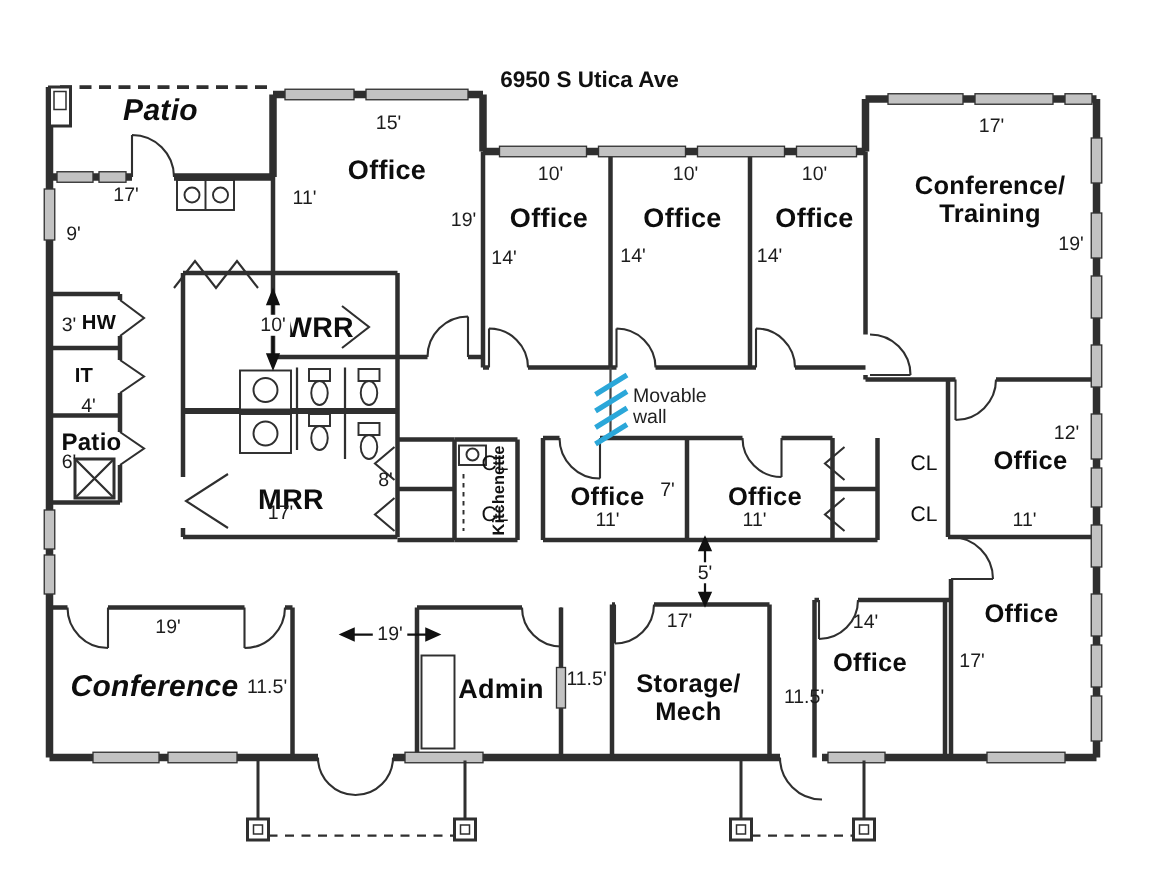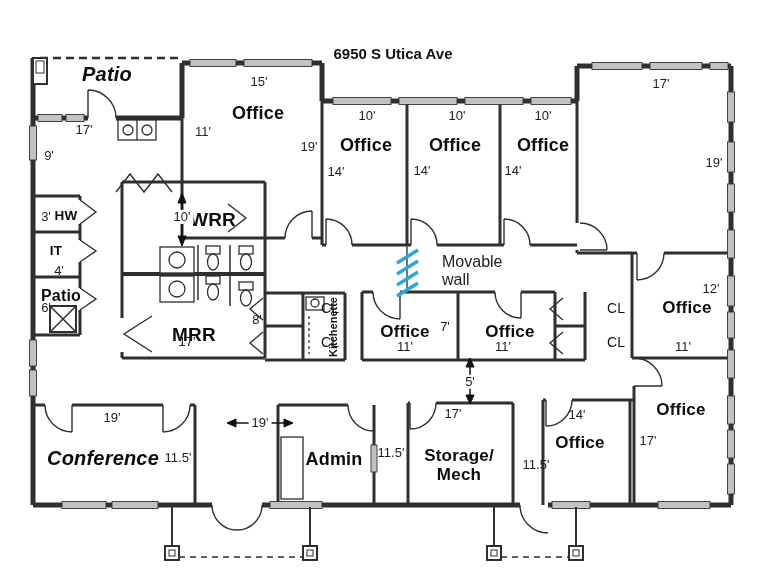--- a/index.html
+++ b/index.html
@@ -10,21 +10,21 @@
   #plan svg{position:absolute;left:0;top:0;}
   .lbl{position:absolute;transform:translate(-50%,-50%);white-space:nowrap;line-height:1.1;}
   .d{font-size:13px;font-weight:400;color:#1c1c1c;}
   .r{font-weight:700;color:#0d0d0d;font-size:17px;letter-spacing:.2px;}
   .pre{white-space:pre-line;text-align:center;}
   .bg{background:#fff;padding:0 3px;}
   .s20{font-size:20px;font-style:italic;} .s18{font-size:18px;} .s19{font-size:19px;}
   .s16{font-size:16px;} .s135{font-size:13.5px;} .s14{font-size:14px;font-weight:400;margin-left:46px;}
   .vert{transform:translate(-50%,-50%) rotate(-90deg);font-size:11px;font-weight:700;}
   .title{font-size:15px;font-weight:700;margin-top:25px;}
-  .mw{transform:translateY(-50%);text-align:left;font-size:16px;font-weight:400;color:#222;margin-left:20px;}
+  .mw{transform:translateY(-50%);text-align:left;font-size:13px;font-weight:400;color:#222;}
 </style>
 </head>
 <body>
 
 <div id="plan">
 
 <svg width="769" height="588" viewBox="0 0 769 588">
 
   <g stroke="var(--wall,#2f2f2f)" stroke-width="5" fill="none">
     <path d="M33,58 L33,505"></path>
@@ -219,20 +219,22 @@
   <div class="lbl d" style="left:336px;top:172px">14'</div>
 
   <div class="lbl r s18" style="left:455px;top:146px">Office</div>
   <div class="lbl d" style="left:457px;top:116px">10'</div>
   <div class="lbl d" style="left:422px;top:171px">14'</div>
 
   <div class="lbl r s18" style="left:543px;top:146px">Office</div>
   <div class="lbl d" style="left:543px;top:116px">10'</div>
   <div class="lbl d" style="left:513px;top:171px">14'</div>
 
+  <div class="lbl r pre" style="left:660px;top:134px;font-size:17px">Conference/
+Training</div>
   <div class="lbl d" style="left:661px;top:84px">17'</div>
   <div class="lbl d" style="left:714px;top:163px">19'</div>
 
   <div class="lbl d" style="left:46px;top:217px">3'</div>
   <div class="lbl r s135" style="left:66px;top:216px">HW</div>
   <div class="lbl r s135" style="left:56px;top:251px">IT</div>
   <div class="lbl d" style="left:59px;top:271px">4'</div>
   <div class="lbl r s16" style="left:61px;top:296px">Patio</div>
   <div class="lbl d" style="left:46px;top:308px">6'</div>
 

